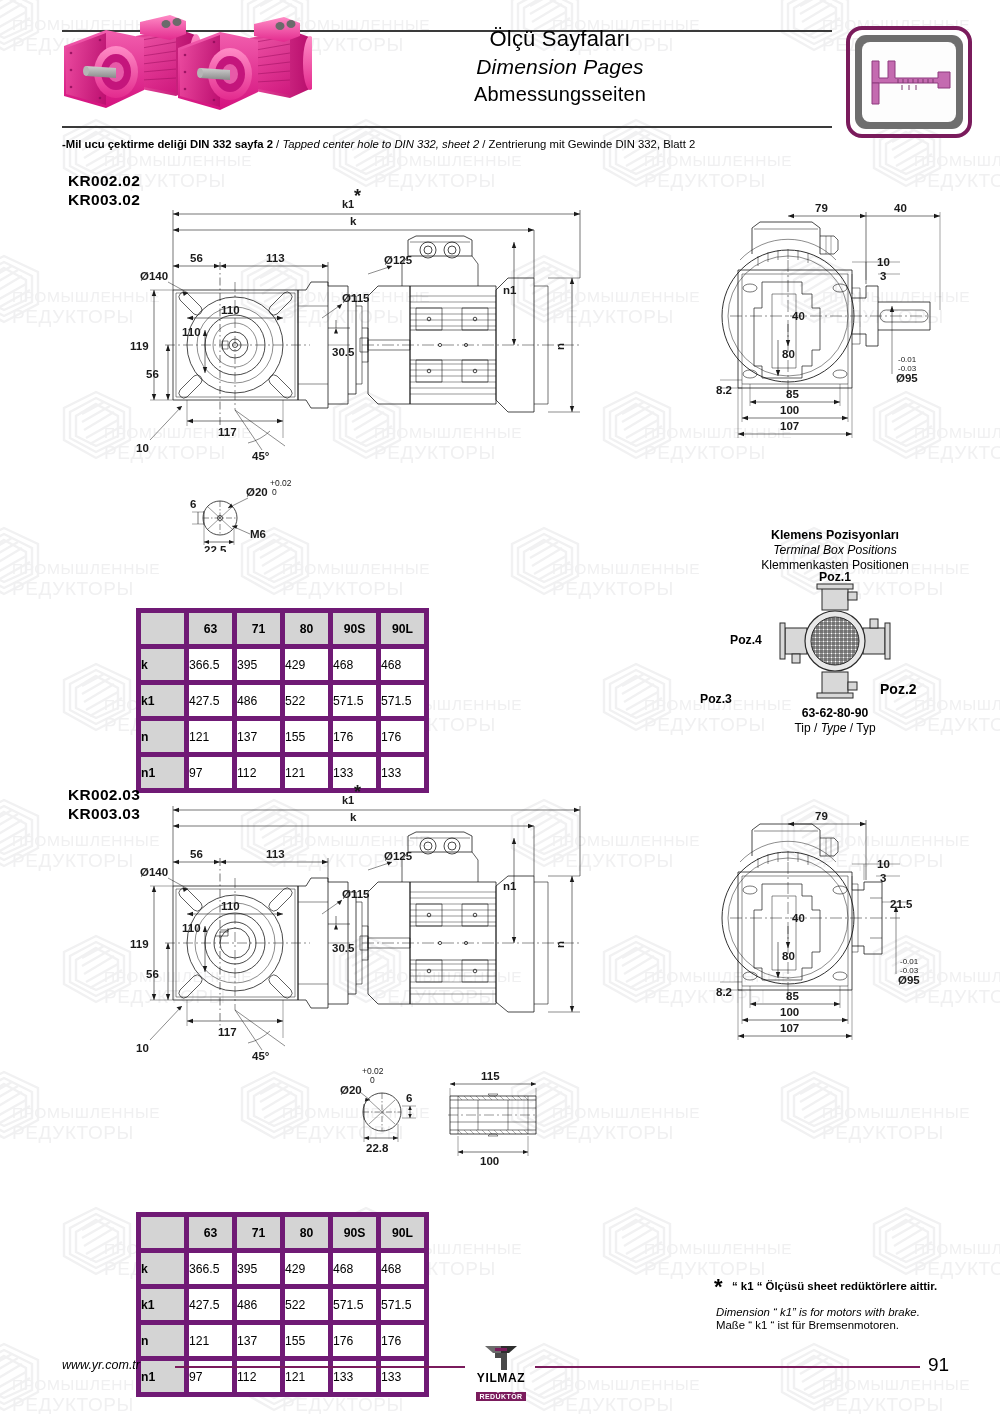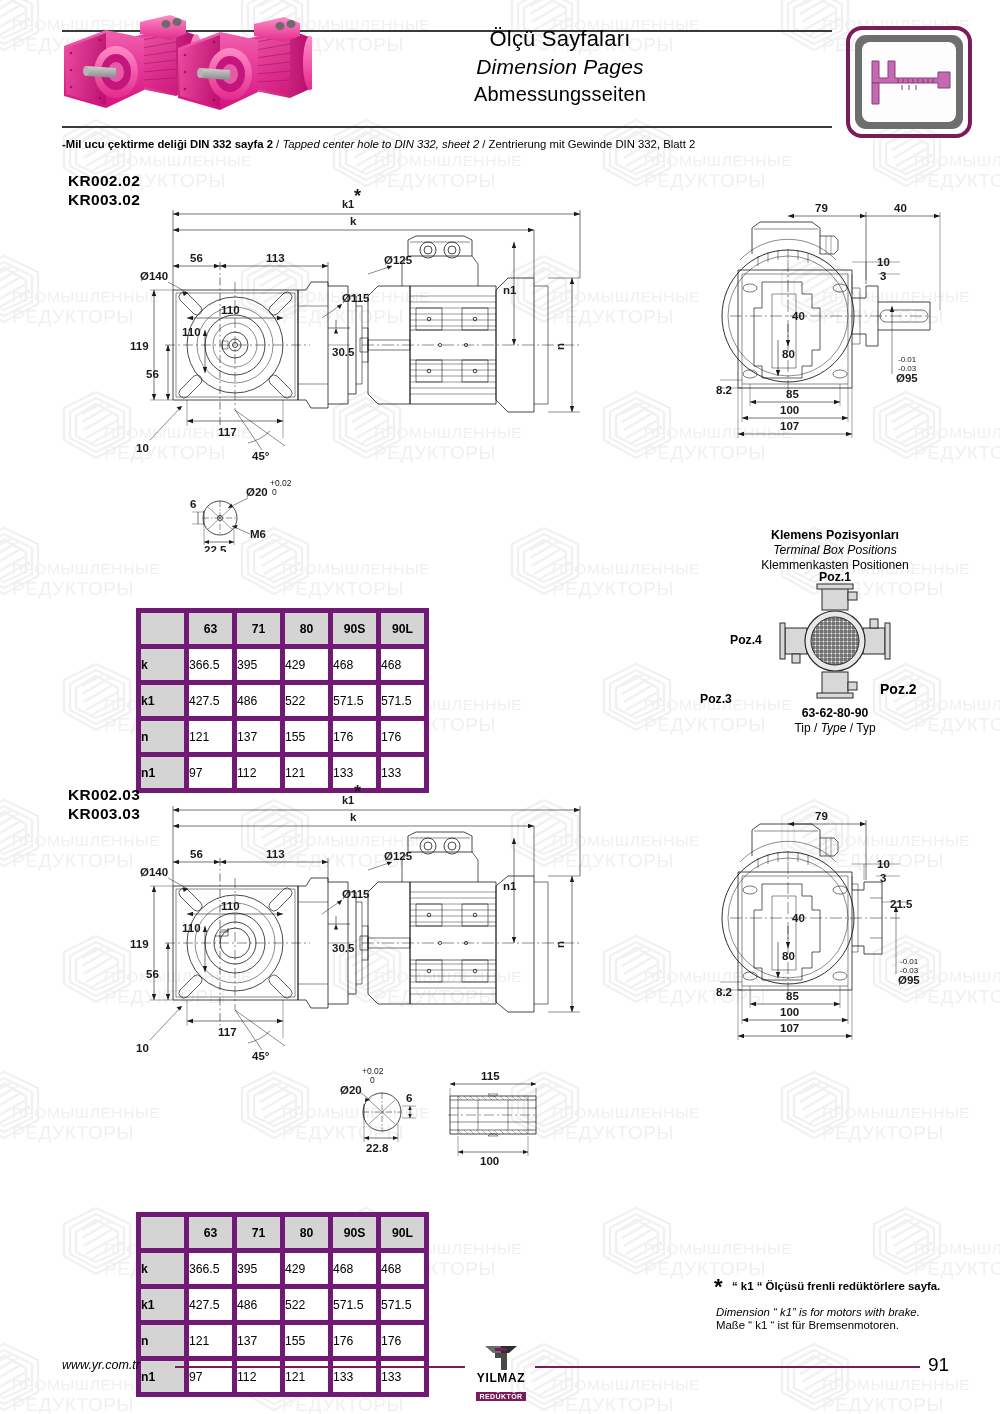--- a/index.html
+++ b/index.html
@@ -1766,21 +1766,21 @@
           <td>112</td>
           <td>121</td>
           <td>133</td>
           <td>133</td>
         </tr>
       </tbody>
   </table>
 
   <div id="footnote">
     <span class="star">*</span>
-    <div class="fn1">“ k1 “ Ölçüsü frenli redüktörlere sayfa.</div>
+    <div class="fn1">“ k1 “ Ölçüsü sheet redüktörlere aittir.</div>
     <div class="fn2">Dimension “ k1” is for motors with brake.</div>
     <div class="fn3">Maße “ k1 “ ist für Bremsenmotoren.</div>
   </div>
 
   <div id="footer">
     <div id="footer-url">www.yr.com.tr</div>
     <div id="footer-line-l"></div>
     <div id="footer-line-r"></div>
     <div id="footer-logo">
       <svg width="40" height="24" viewBox="0 0 40 24" style="display:block;margin:0 auto;">

